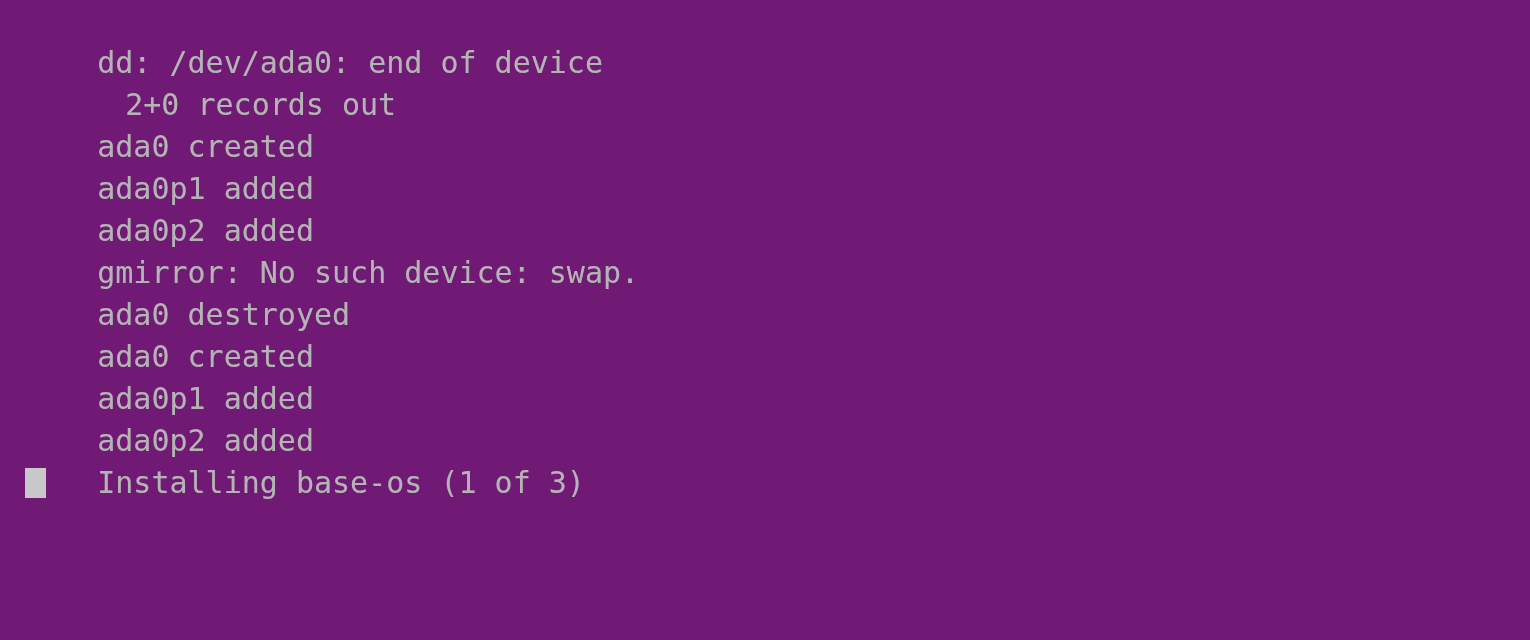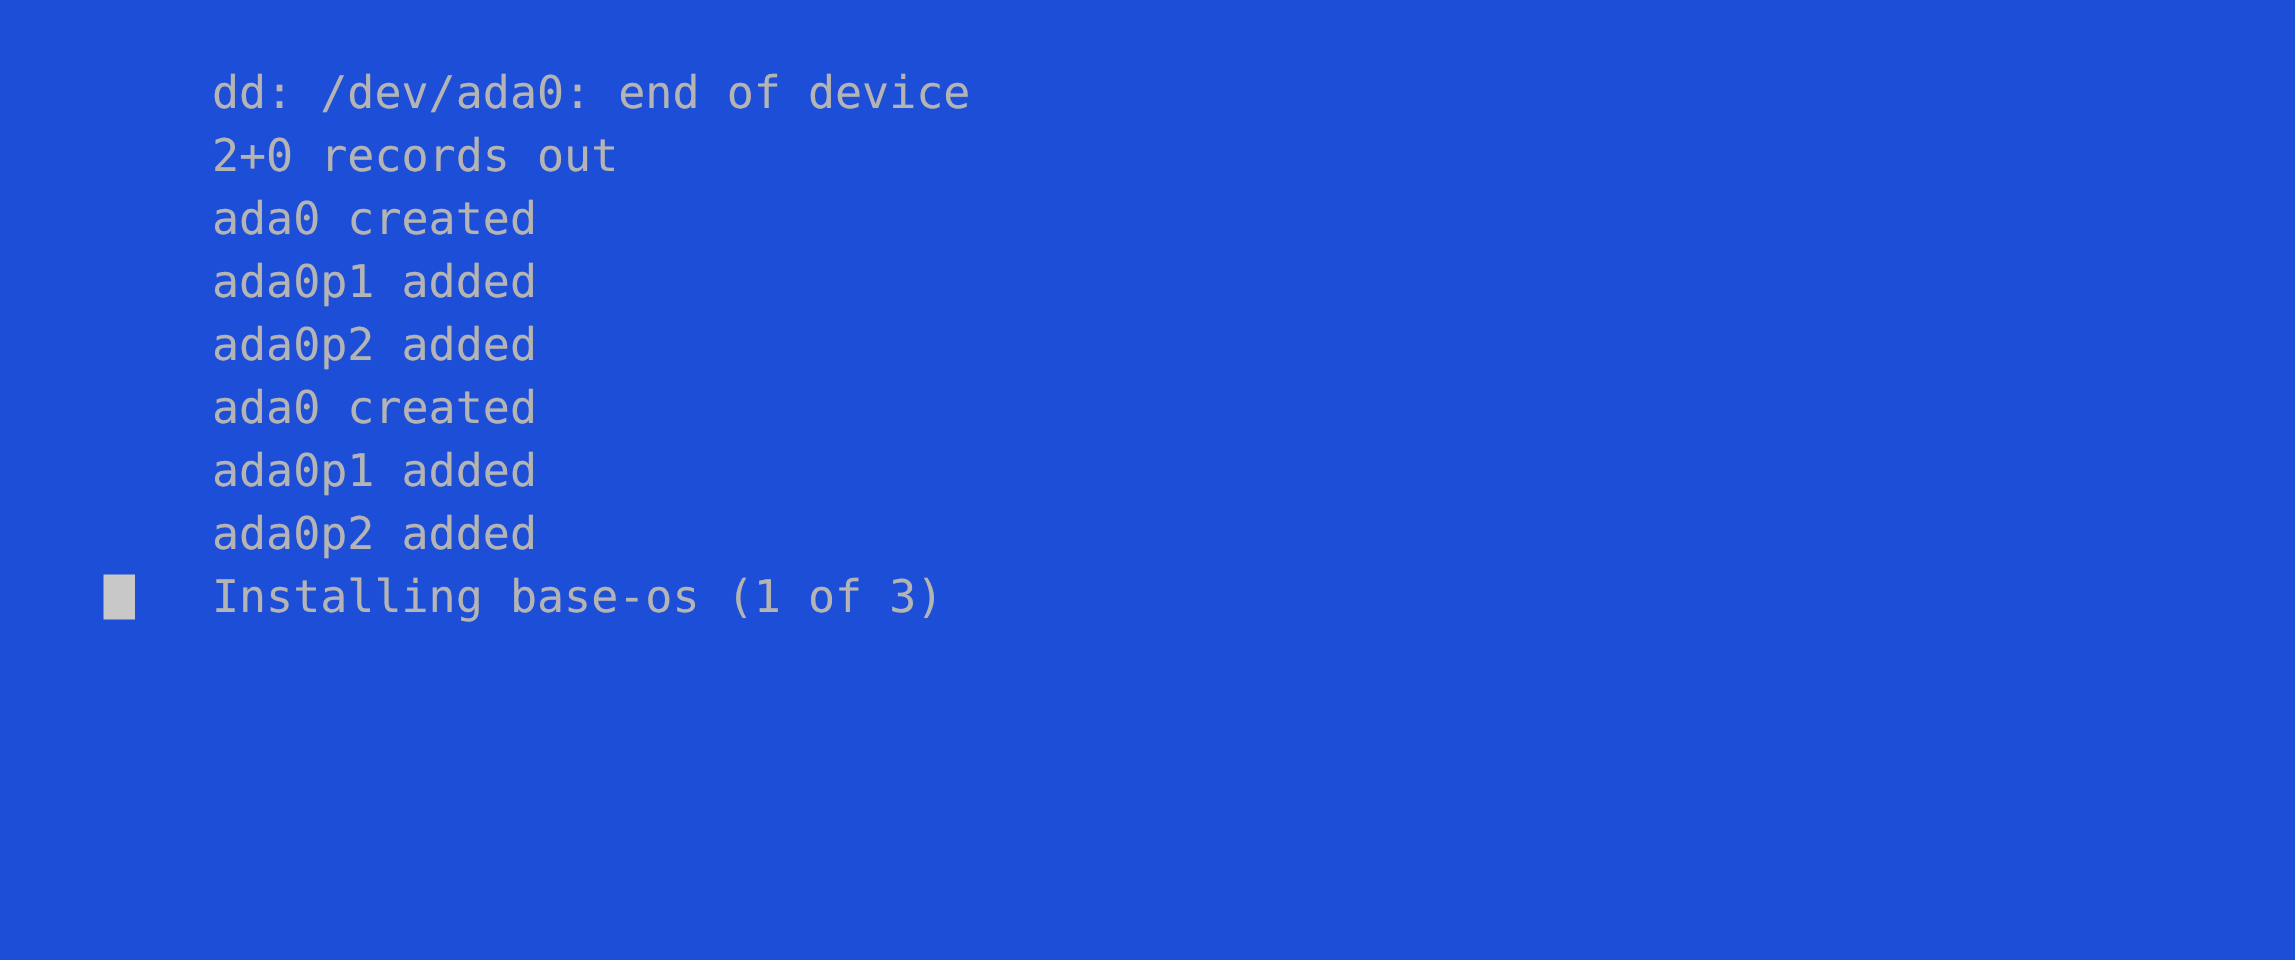--- a/index.html
+++ b/index.html
@@ -43,45 +43,51 @@
     width: 21px;
     height: 30px;
     background: #c8c8c8;
     vertical-align: -5px;
     margin-left: 0px;
   }
 </style>
 </head>
 <body style="background: rgb(0, 0, 0);">
 
-<div id="console" style="background: #1d4ed8; padding-left: 44px;">
+<div id="console" style="background: #701a75;">
 
   <div class="line" style="color: rgb(180, 180, 180);">
     <span class="txt">dd: /dev/ada0: end of device</span>
   </div>
 
 
-  <div class="line" style="color: rgb(180, 180, 180);">
+  <div class="line" style="color: rgb(180, 180, 180); margin-left: 28px;">
     <span class="txt">2+0 records out</span>
   </div>
 
 
   <div class="line" style="color: rgb(180, 180, 180);">
     <span class="txt">ada0 created</span>
   </div>
 
   <div class="line" style="color: rgb(180, 180, 180);">
     <span class="txt">ada0p1 added</span>
   </div>
 
   <div class="line" style="color: rgb(180, 180, 180);">
     <span class="txt">ada0p2 added</span>
   </div>
 
+  <div class="line" style="color: rgb(180, 180, 180);">
+    <span class="txt">gmirror: No such device: swap.</span>
+  </div>
 
+  <div class="line" style="color: rgb(180, 180, 180);">
+    <span class="txt">ada0 destroyed</span>
+  </div>
 
   <div class="line" style="color: rgb(180, 180, 180);">
     <span class="txt">ada0 created</span>
   </div>
 
   <div class="line" style="color: rgb(180, 180, 180);">
     <span class="txt">ada0p1 added</span>
   </div>
 
   <div class="line" style="color: rgb(180, 180, 180);">

